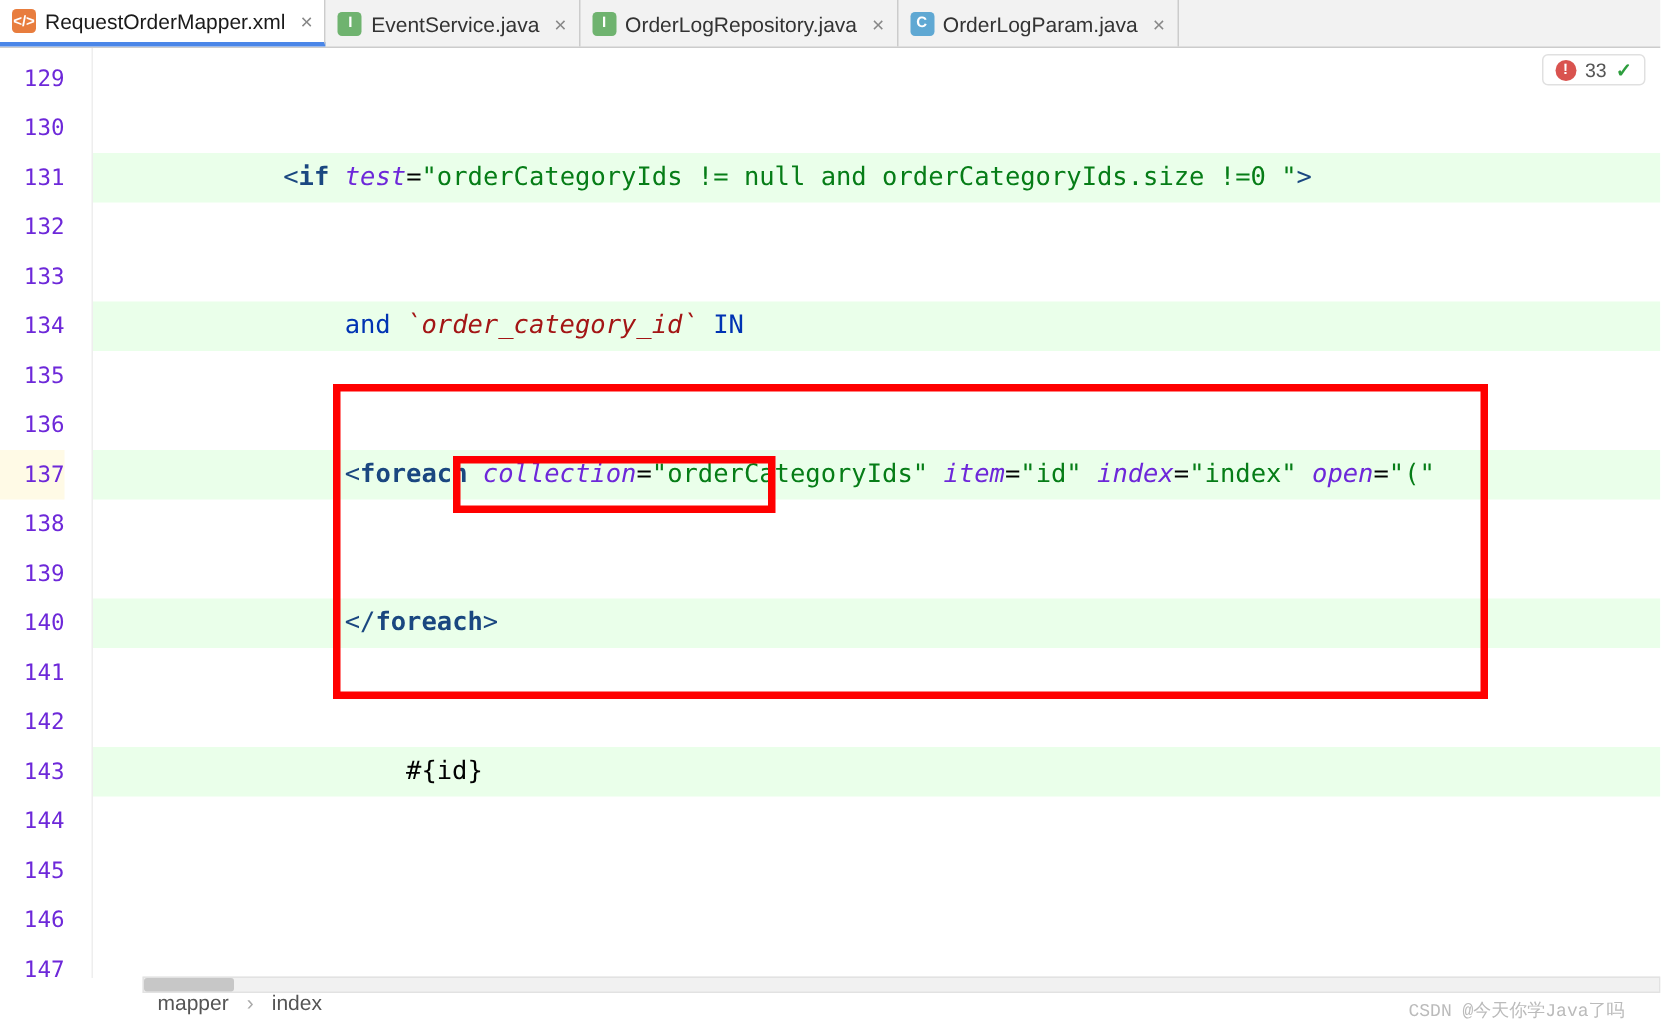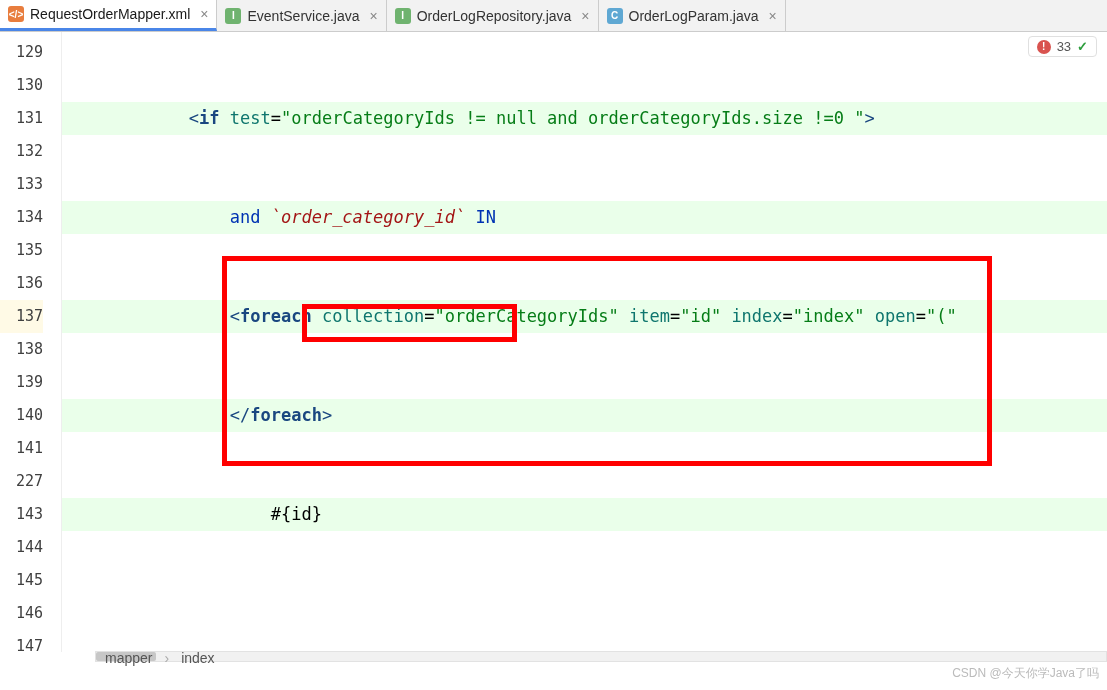--- a/index.html
+++ b/index.html
@@ -58,42 +58,42 @@
       display: flex;
       height: 620px;
       position: relative;
     }
     .gutter {
       width: 62px;
       background: #fff;
       text-align: right;
       padding-right: 18px;
       padding-top: 4px;
-      color: #404040;
+      color: #6d28d9;
       font-size: 15px;
       line-height: 33px;
       user-select: none;
       border-right: 1px solid #eee;
     }
     .gutter .ln { height: 33px; }
     .gutter .ln.curr { background:#fffae6; }
     .code {
       flex: 1;
       padding-top: 4px;
       white-space: pre;
       font-size: 17px;
       line-height: 33px;
       overflow: hidden;
       position: relative;
     }
     .code .line { height: 33px; padding-left: 4px; }
     .code .line.hl { background: #eaffea; }
     .tag-open { color: #1a4780; }
     .tag-name { color: #1a4780; font-weight: bold; }
-    .attr-name { color: #0f766e; }
+    .attr-name { color: #6d28d9; font-style: italic; }
     .attr-val { color: #067d17; }
     .kw-blue { color: #0033b3; }
     .param-red { color: #a31515; font-style: italic; }
     .big-red-box {
       position: absolute;
       left: 160px;
       top: 224px;
       width: 770px;
       height: 210px;
       border: 5px solid red;
@@ -123,27 +123,27 @@
       font-family: Arial, sans-serif;
       color: #555;
     }
     .error-dot {
       width: 14px; height: 14px; border-radius: 50%;
       background: #d9534f; color:#fff; font-size:10px; font-weight:bold;
       display:inline-flex; justify-content:center; align-items:center;
     }
     .green-check { color:#2e9e3e; font-weight:bold; }
     .breadcrumb {
-      position:absolute; bottom: 24px; left: 105px;
+      position:absolute; bottom: 14px; left: 105px;
       font-family: Arial, sans-serif; font-size:14px; color:#555;
       display:flex; gap: 12px; align-items:center;
     }
     .breadcrumb span.sep{ color:#aaa; }
     .watermark {
-      position:absolute; right:8px; bottom:8px; font-family:Liberation Sans, sans-serif;
+      position:absolute; right:24px; bottom:8px; font-family:Liberation Mono, monospace;
       font-size:12px; color:#bbb;
     }
     .scrollbar-h{
       position:absolute; left:95px; right:0; bottom:28px; height:11px;
       background:#f1f1f1; border:1px solid #e2e2e2;
     }
     .scrollbar-h .thumb{
       position:absolute; left:0; width:60px; height:100%; background:#c7c7c7; border-radius:2px;
     }
   </style>
@@ -187,21 +187,21 @@
     <div class="ln">132</div>
     <div class="ln">133</div>
     <div class="ln">134</div>
     <div class="ln">135</div>
     <div class="ln">136</div>
     <div class="ln curr">137</div>
     <div class="ln">138</div>
     <div class="ln">139</div>
     <div class="ln">140</div>
     <div class="ln">141</div>
-    <div class="ln">227</div>
+    <div class="ln">142</div>
     <div class="ln">143</div>
     <div class="ln">144</div>
     <div class="ln">145</div>
     <div class="ln">146</div>
     <div class="ln">147</div>
   </div>
 
   <div class="code">
     <div class="line hl">            <span class="tag-open">&lt;</span><span class="tag-name">if</span><span class="attr-name"> test</span><span>=</span><span class="attr-val">"orderCategoryIds != null and orderCategoryIds.size !=0 "</span><span class="tag-open">&gt;</span></div>
     <div class="line hl">                <span class="kw-blue">and </span><span class="param-red">`order_category_id`</span><span class="kw-blue"> IN</span></div>

